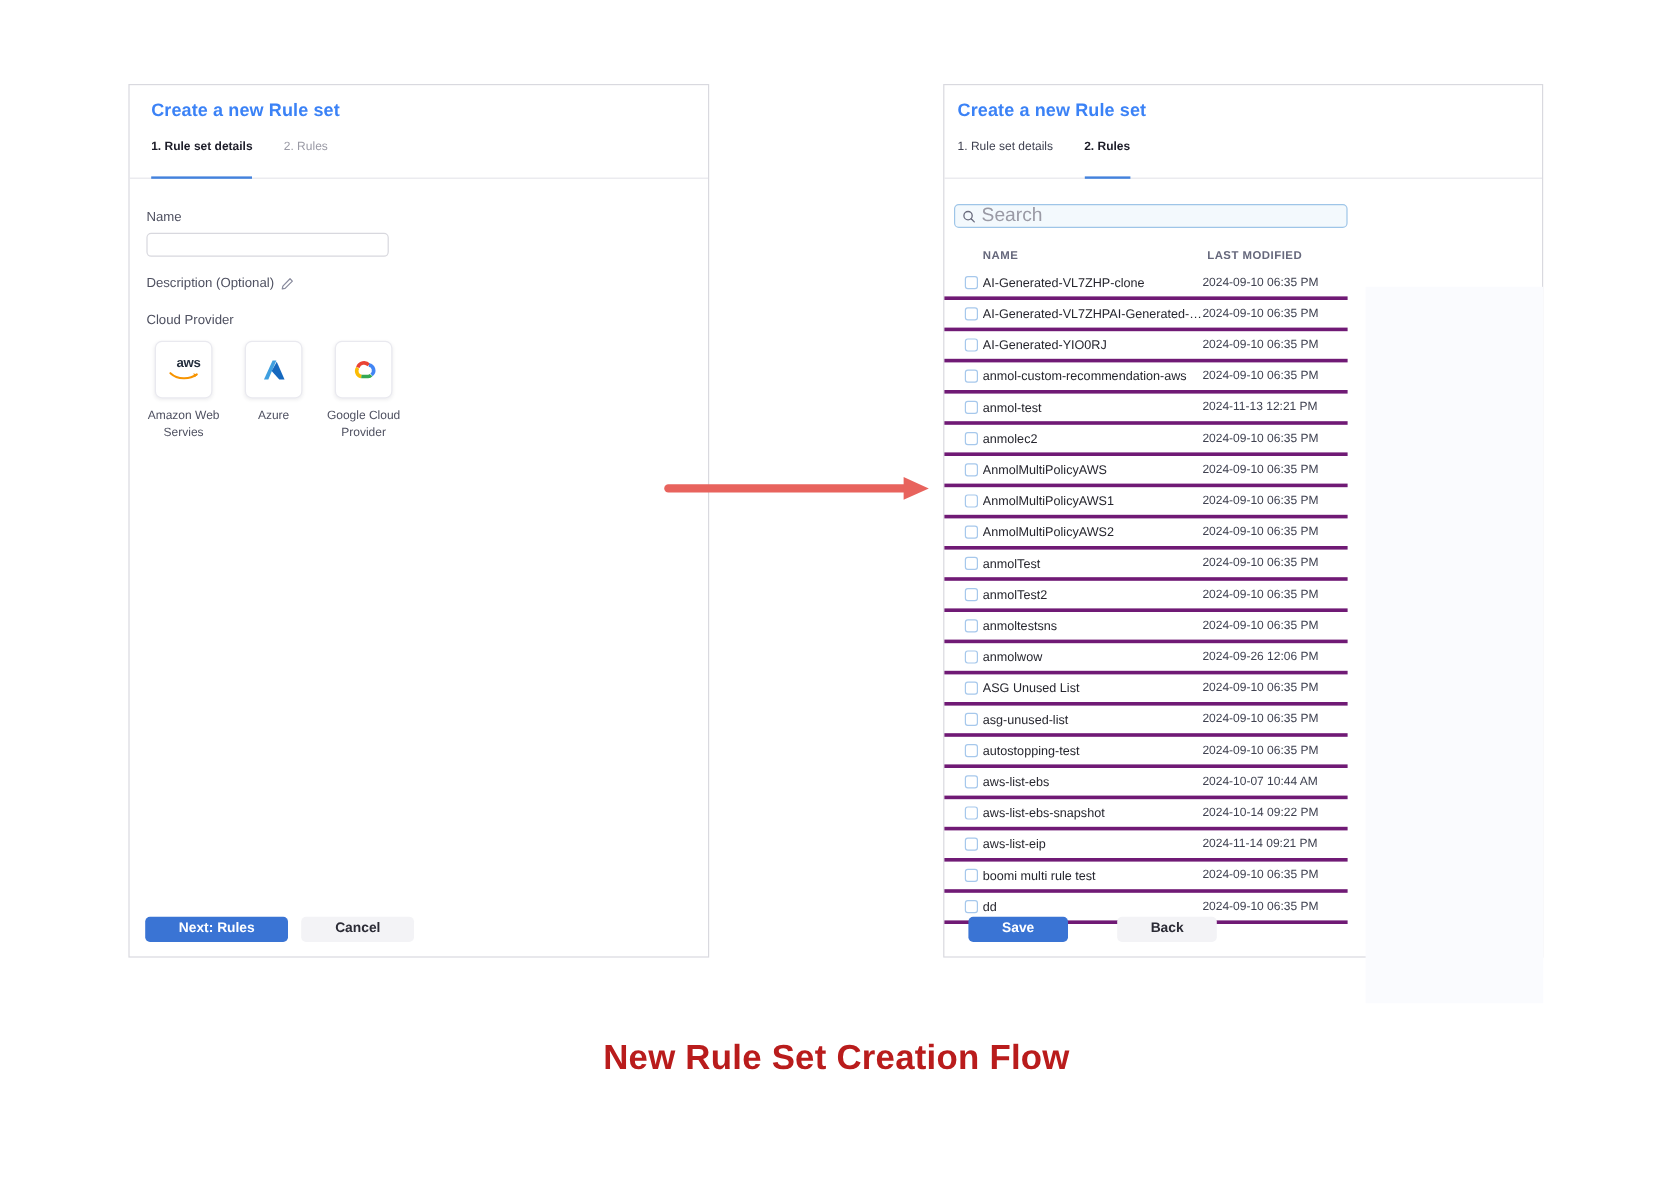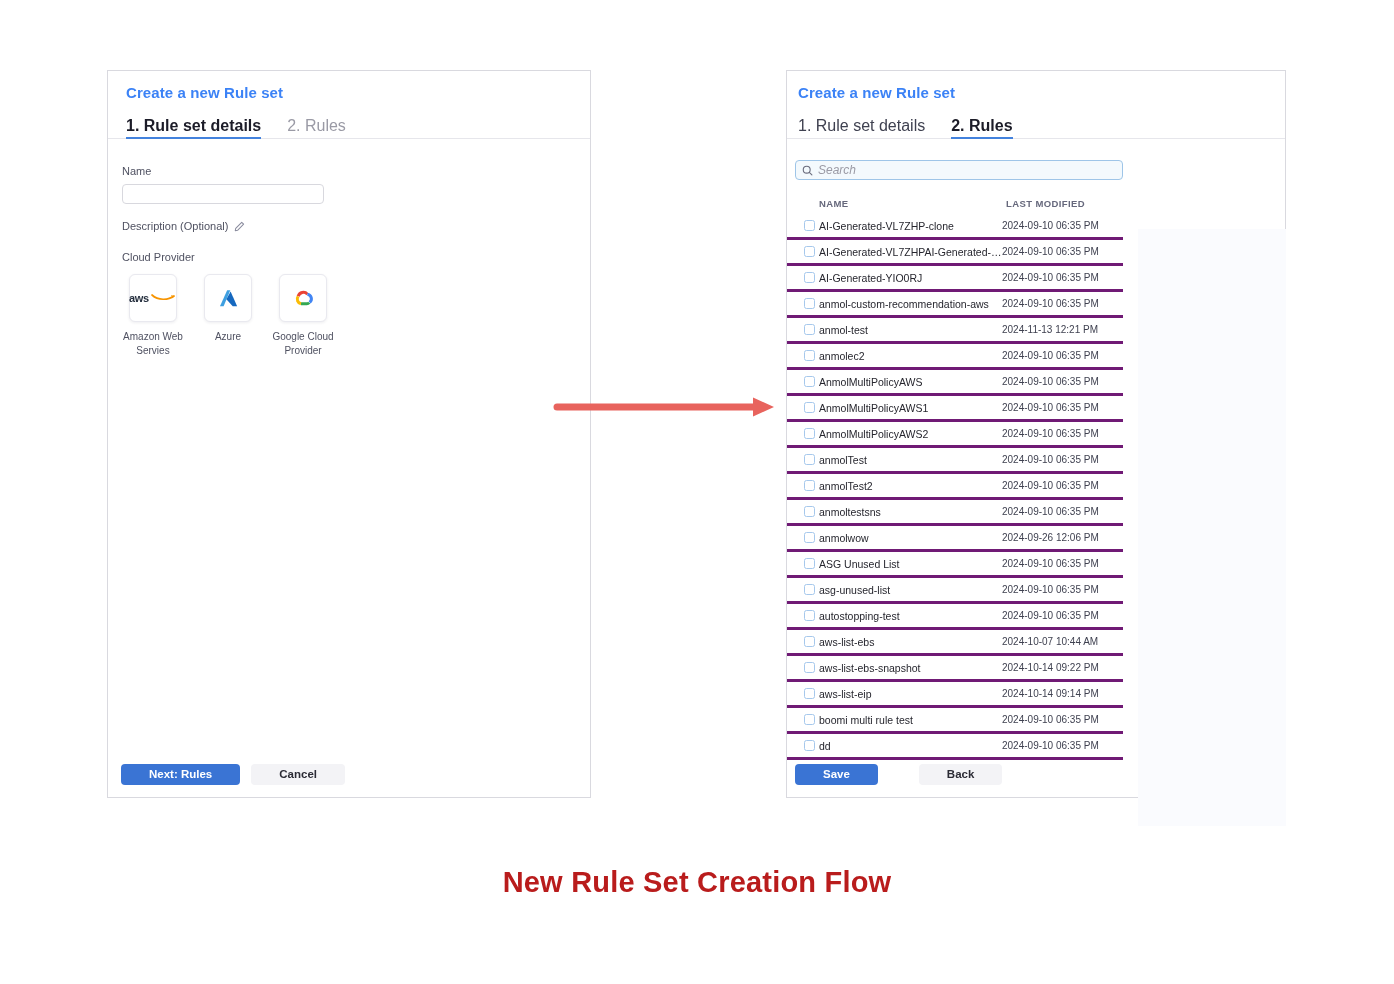--- a/index.html
+++ b/index.html
@@ -10,21 +10,21 @@
   #left-panel  { left:107px; width:484px; height:728px; }
   #right-panel { left:786px; width:500px; height:728px; }
 
   .panel-title { font-size:15px; font-weight:bold; color:#3b82f6; letter-spacing:.1px; }
   #left-panel .panel-title  { padding:13px 16px 0 18px; }
   #right-panel .panel-title { padding:13px 12px 0 11px; }
 
   .tabs { display:flex; gap:26px; border-bottom:1px solid #e6e6eb; margin-top:16px; }
   #left-panel .tabs  { padding:0 18px; }
   #right-panel .tabs { padding:0 11px; }
-  .tab { font-size:16px; color:#9a9aa5; padding-bottom:2px; cursor:pointer; position:relative;text-align:center; }
+  .tab { font-size:10px; color:#9a9aa5; padding-bottom:19px; cursor:pointer; position:relative;text-align:center; }
   .tab.active { color:#1c1c28; font-weight:bold; border-bottom:2px solid #4382dd; margin-bottom:-1px; }
   .tab.plain { color:#3f4150; }
 
   
   .form-body { padding:26px 14px 0 14px; }
   .field-label { font-size:11px; color:#4f5161; margin-bottom:7px; }
   .text-input { width:202px; height:20px; border:1px solid #d8d8de; border-radius:4px; background:#fff; font-size:11px; padding:0 6px; color:#1c1c28; outline:none; display:block; }
   .desc-row { display:flex; align-items:center; gap:6px; margin-top:16px; }
   .desc-label { font-size:11px; font-weight:normal; color:#4f5161; }
   .cp-label { font-size:11px; color:#4f5161; margin-top:19px; }
@@ -37,21 +37,21 @@
 
   .panel-footer { position:absolute; left:13px; bottom:12px; display:flex; gap:11px; }
   .btn { font-size:11.5px; font-weight:bold; border-radius:4px; padding:0 28px; height:21px; line-height:21px; border:none; cursor:pointer; }
   .btn.primary { background:#3a74d4; color:#fff; }
   .btn.secondary { background:#f3f3f6; color:#2b2b35; }
 
   
   .right-content { position:relative; }
   .search-box { position:absolute; left:8px; top:21px; width:328px; height:20px; border:1px solid #9ec5e8;
                 border-radius:4px; background:#f3f9fd; display:flex; align-items:center; padding:0 6px; gap:5px; }
-  .search-box input { border:none; background:transparent; outline:none; font-size:12px; color:#3f4150; width:100%; font-family:"Liberation Sans", sans-serif;font-style:italic; }
+  .search-box input { border:none; background:transparent; outline:none; font-size:16px; color:#3f4150; width:100%; font-family:"Liberation Sans", sans-serif; }
   .search-box input::placeholder { color:#9a9aa5; }
   .side-area { position:absolute; left:351px; top:90px; width:148px; height:597px; background:#fafbfe; }
 
   .table { position:absolute; left:0; top:53px; width:336px; }
   .thead { display:flex; height:22px; align-items:center; }
   .th { font-size:9.5px; font-weight:bold; color:#66687c; letter-spacing:.4px; }
   .th.name { margin-left:32px; width:187px; }
   .th.modified { margin-left:0; }
   .trow { display:flex; align-items:center; height:26px; border-bottom:3px solid #701a75; }
   .checkbox { width:11px; height:11px; border:1.5px solid #a6c8ec; border-radius:2.5px; margin-left:17px; background:#fff; flex:none; cursor:pointer; }
@@ -88,21 +88,21 @@
           </svg>
       </span>
     </div>
 
     <div class="cp-label">Cloud Provider</div>
 
     <div class="providers">
       <div class="provider">
         <div class="provider-card">
           <span class="icon">
-            <span style="display:flex;align-items:flex-start;">
+            <span style="display:flex;flex-direction:column;align-items:flex-end;">
               <span class="aws-word">aws</span>
               <svg width="28" height="9" viewBox="0 0 28 9">
                   <path d="M3 2 C 9 7.5, 19 7.5, 25 3" stroke="#f79400" stroke-width="1.7" fill="none" stroke-linecap="round"></path>
                   <path d="M25.5 3.2 l-3.4 -1.1 l1.2 3.2 z" fill="#f79400"></path>
                 </svg>
             </span>
           </span>
         </div>
         <div class="provider-name">Amazon Web Servies</div>
       </div>
@@ -281,37 +281,37 @@
 
           <div class="trow">
             <span class="checkbox"></span>
             <span class="cell-name">aws-list-ebs-snapshot</span>
             <span class="cell-date">2024-10-14 09:22 PM</span>
           </div>
 
           <div class="trow">
             <span class="checkbox"></span>
             <span class="cell-name">aws-list-eip</span>
-            <span class="cell-date">2024-10-14 09:14 PM</span>
+            <span class="cell-date">2024-11-14 09:21 PM</span>
           </div>
 
           <div class="trow">
             <span class="checkbox"></span>
             <span class="cell-name">boomi multi rule test</span>
             <span class="cell-date">2024-09-10 06:35 PM</span>
           </div>
 
           <div class="trow">
             <span class="checkbox"></span>
             <span class="cell-name">dd</span>
             <span class="cell-date">2024-09-10 06:35 PM</span>
           </div>
         </div>
     </div>
   </div>
 
-  <div class="panel-footer" style="left:8px;gap:41px;">
+  <div class="panel-footer" style="left:20px;gap:41px;">
     <button class="btn primary">Save</button>
     <button class="btn secondary">Back</button>
   </div>
 </div>
 
 <div id="caption">New Rule Set Creation Flow</div>
 
 </body></html>

